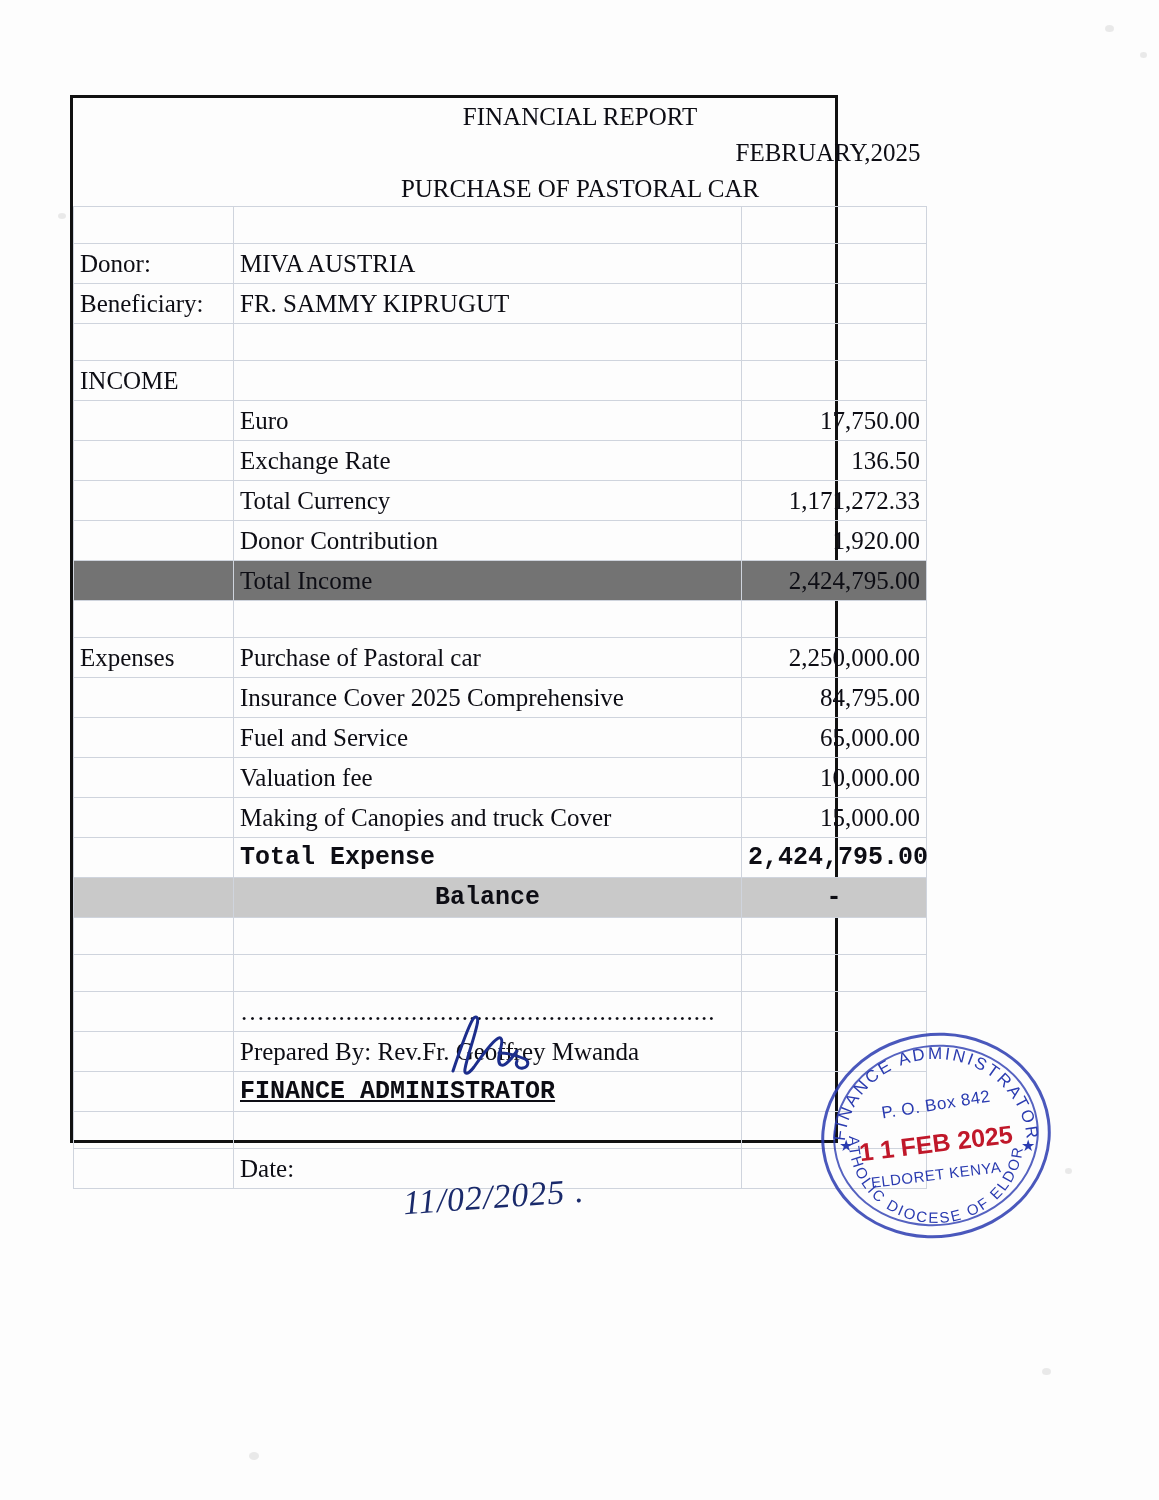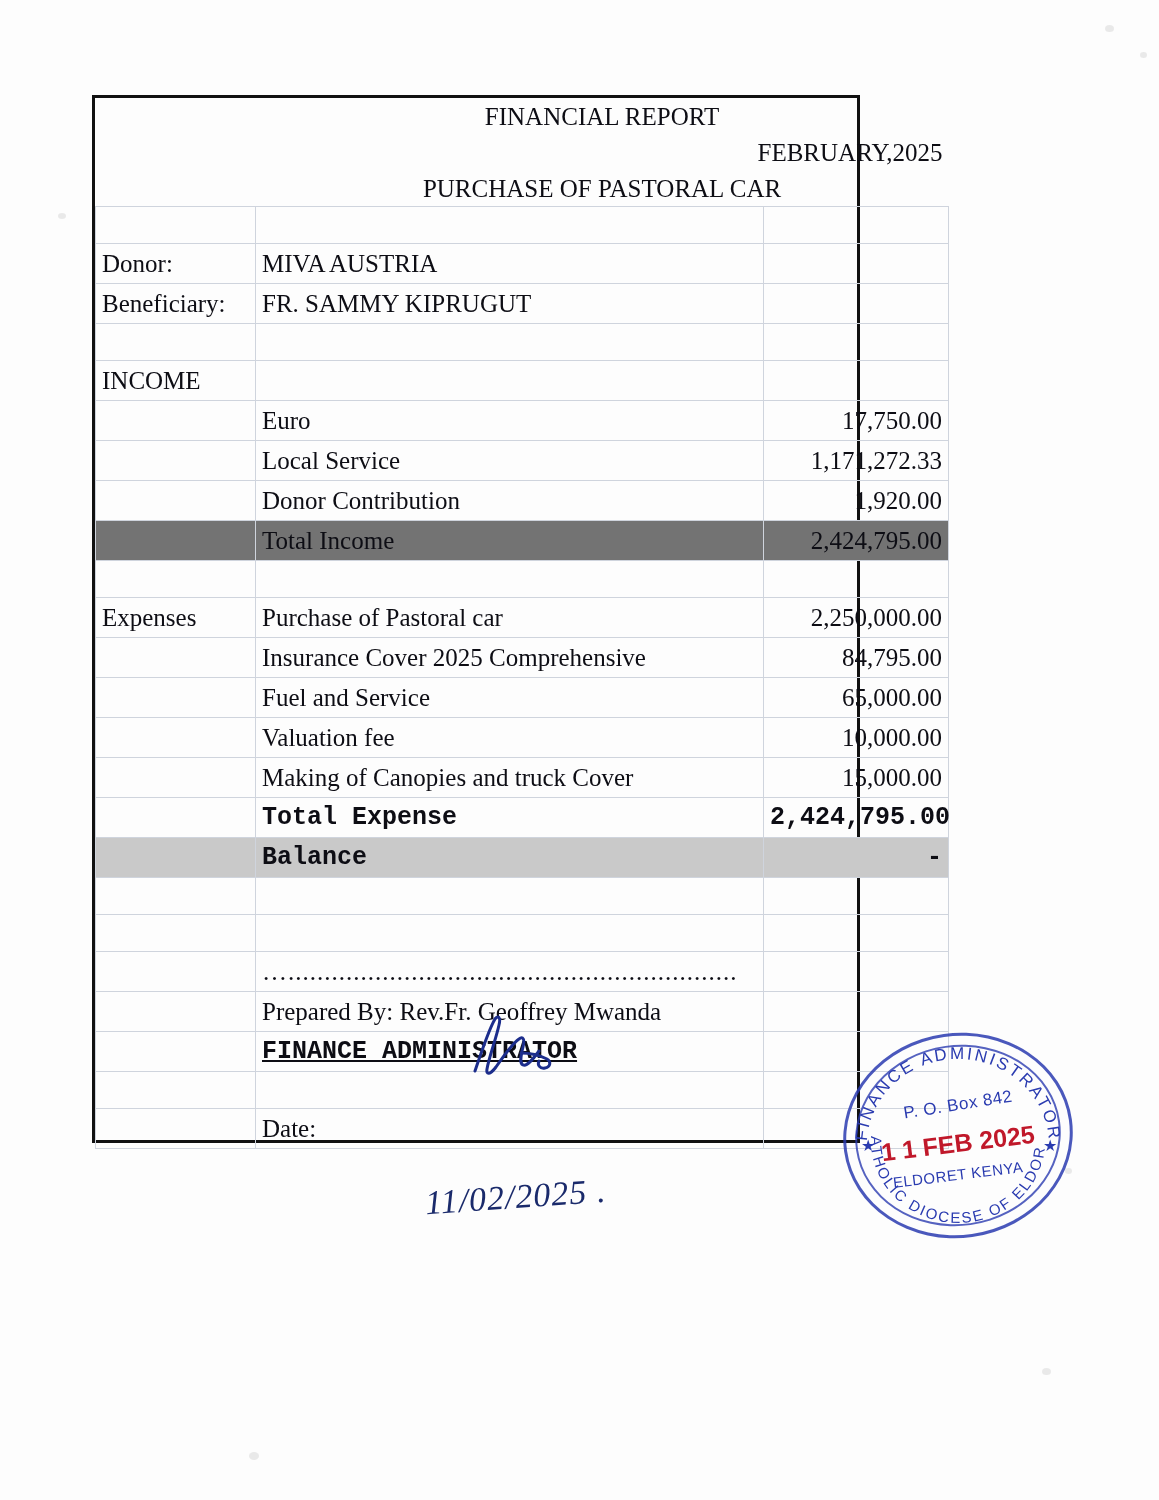--- a/index.html
+++ b/index.html
@@ -24,21 +24,21 @@
   }
   .speck {
     position: absolute;
     background: #d8d8d8;
     border-radius: 50%;
     opacity: .55;
   }
 
   .sheet {
     position: absolute;
-    left: 92px;
+    left: 70px;
     top: 95px;
     width: 768px;
     height: 1048px;
     border: 3px solid #111;
     box-sizing: border-box;
     background: transparent;
   }
 
   table.grid {
     position: absolute;
@@ -71,20 +71,21 @@
   .title-row td {
     text-align: center;
     font-size: 27px;
   }
 
   .shade td {
     background: #737373;
   }
   .shade-light td {
     background: #c9c9c9;
+    text-align: center;
   }
   .bold { font-weight: bold; font-family: Liberation Mono, monospace; }
 
   .tall { height: 40px; }
 
   .dots {
     letter-spacing: 1px;
     font-size: 22px;
   }
 
@@ -245,21 +246,27 @@
       </tr>
 
       <tr class="tall">
         <td></td>
         <td class="c2txt">Euro</td>
         <td class="num">17,750.00</td>
         <td></td>
       </tr>
       <tr class="tall">
         <td></td>
-        <td class="c2txt">Local Service</td>
+        <td class="c2txt">Exchange Rate</td>
+        <td class="num">136.50</td>
+        <td></td>
+      </tr>
+      <tr class="tall">
+        <td></td>
+        <td class="c2txt">Total Currency</td>
         <td class="num">1,171,272.33</td>
         <td></td>
       </tr>
       <tr class="tall">
         <td></td>
         <td class="c2txt">Donor Contribution</td>
         <td class="num">1,920.00</td>
         <td></td>
       </tr>
       <tr class="tall shade">

